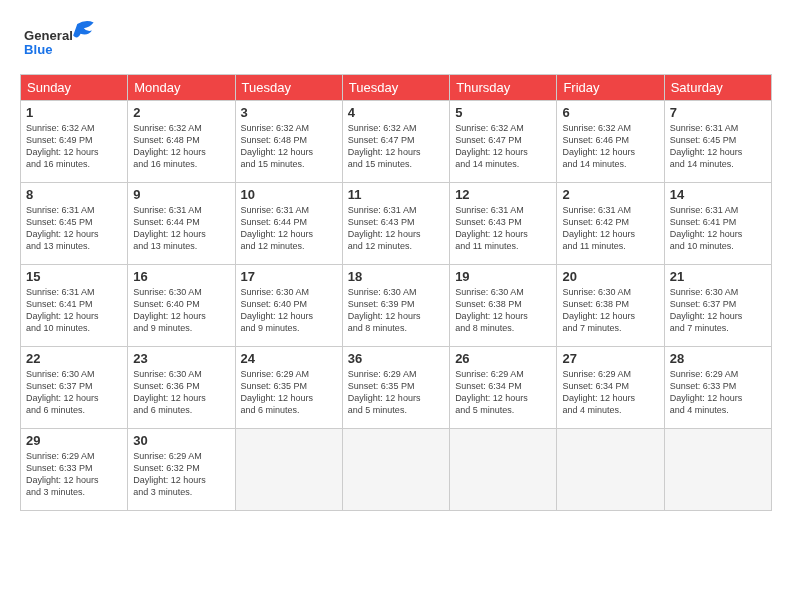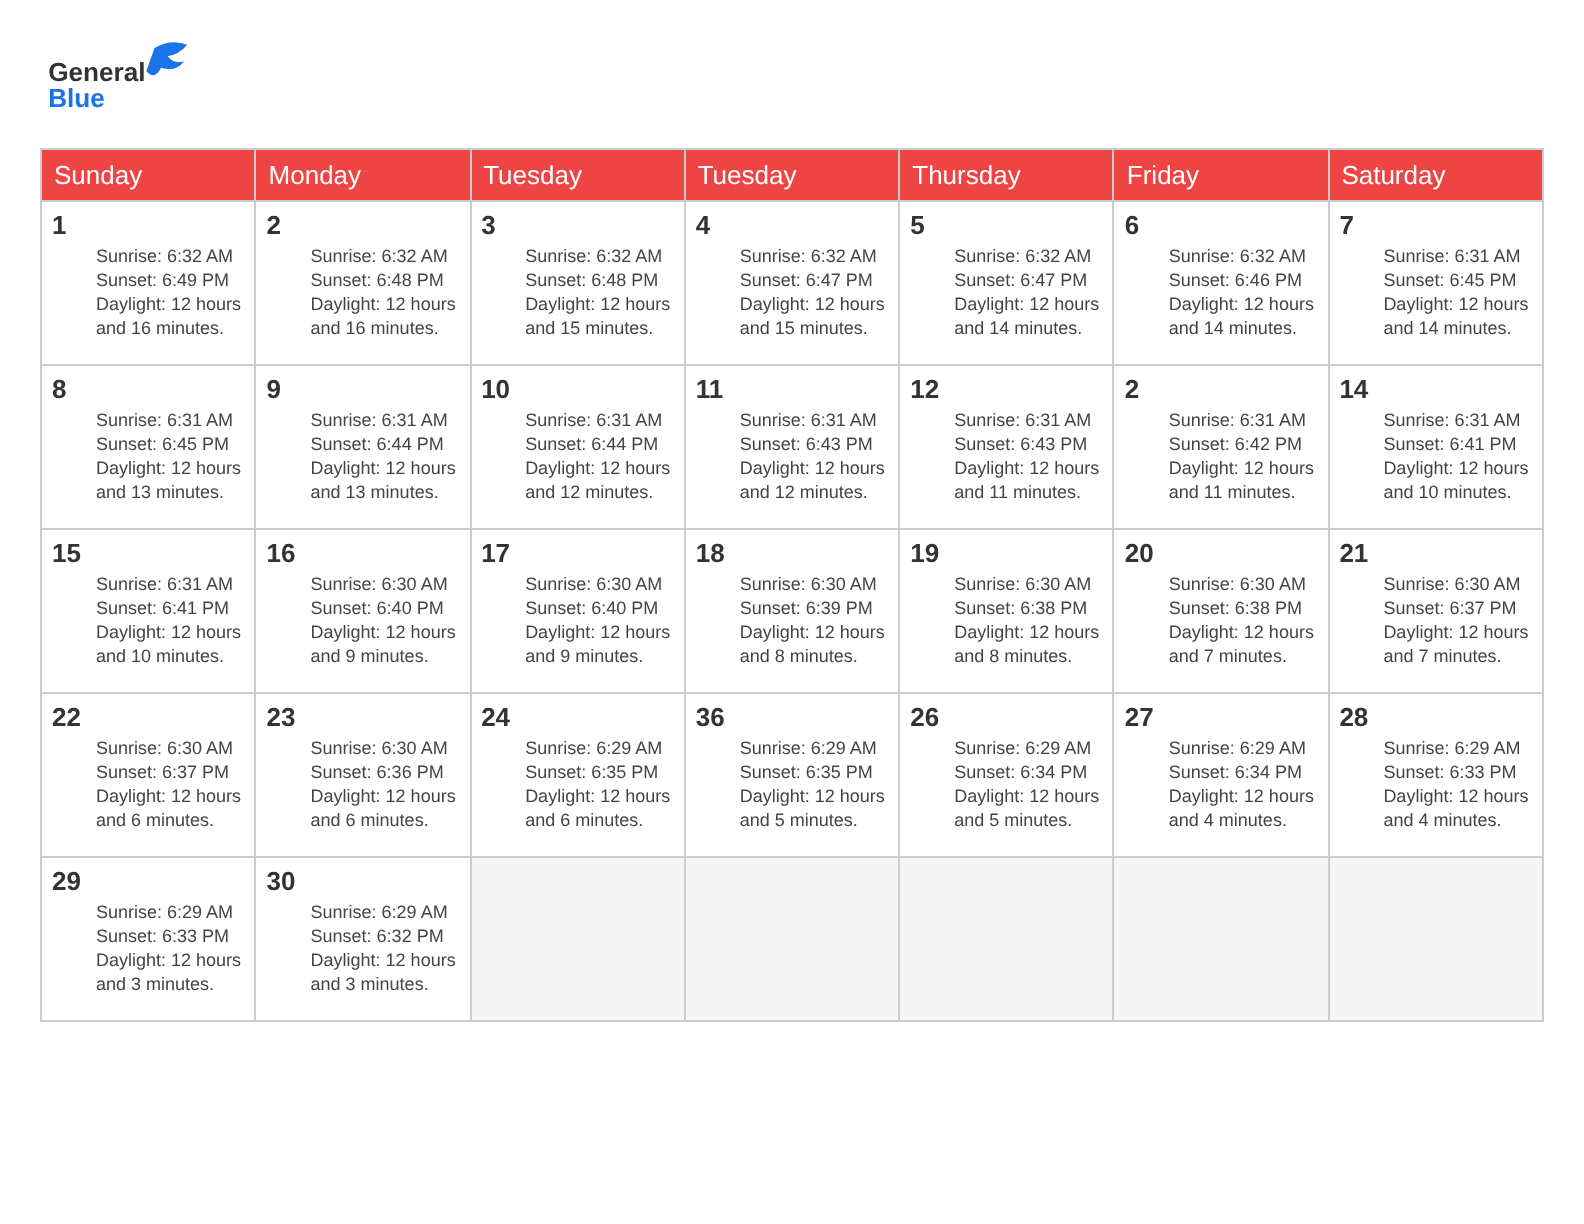--- a/index.html
+++ b/index.html
@@ -66,21 +66,20 @@
       font-size: 13px;
       font-weight: bold;
       color: #333;
       display: block;
       margin-bottom: 2px;
     }
     .day-info {
       font-size: 9px;
       color: #444;
       line-height: 1.35;
-      margin-left: 22px;
     }
     .empty-cell {
       background: #f5f5f5;
     }
     .logo-svg {
       width: 90px;
       height: 48px;
     }
   </style>
 </head>

